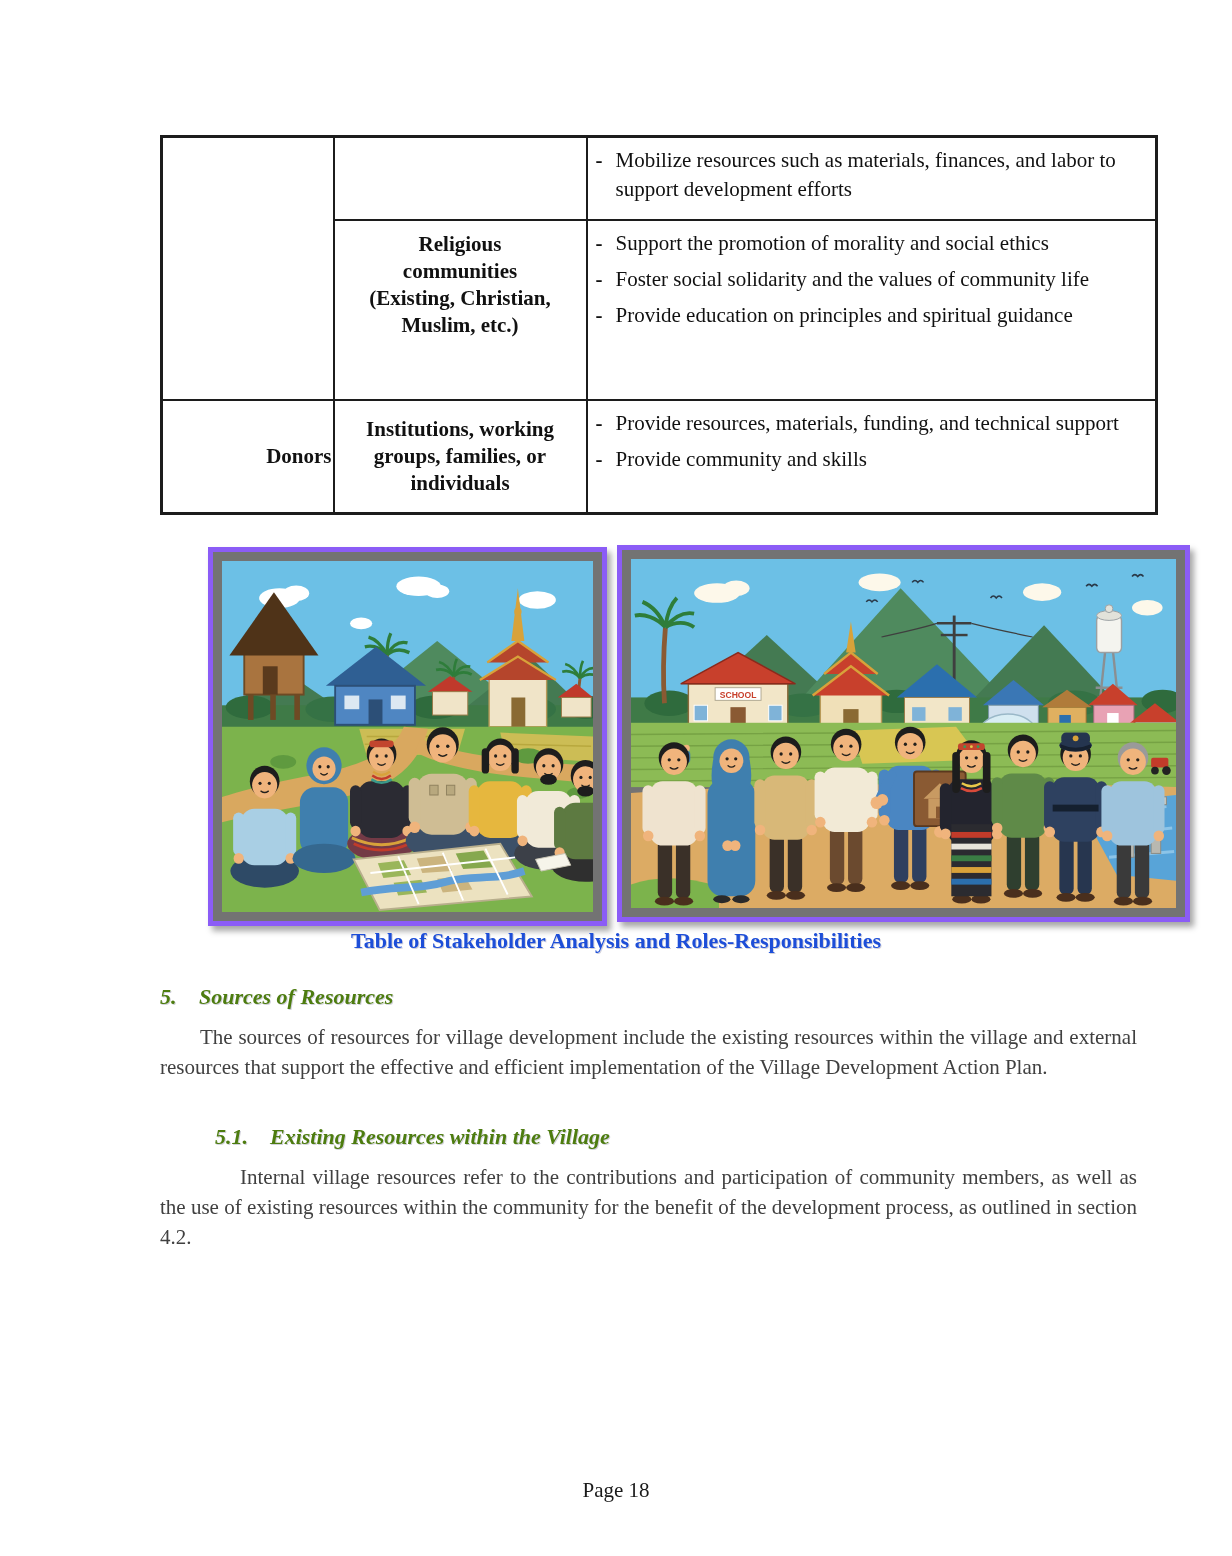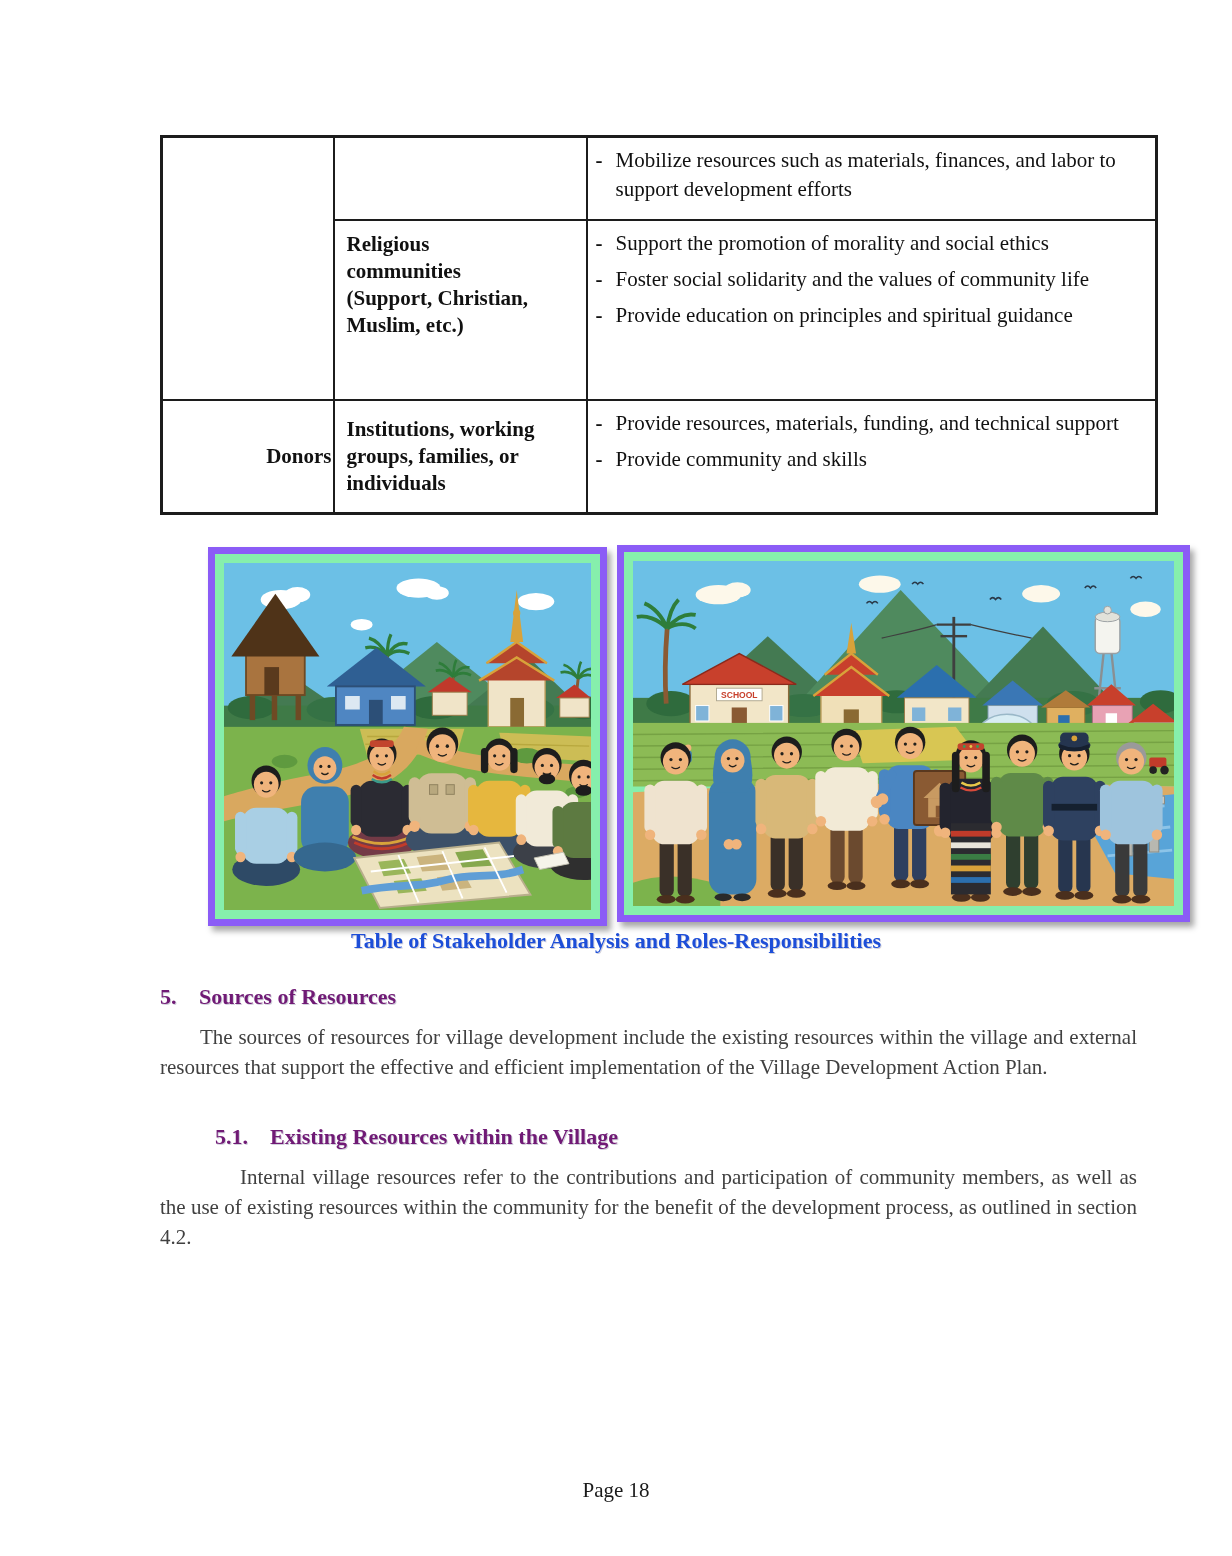--- a/index.html
+++ b/index.html
@@ -13,44 +13,44 @@
   table.doc-table{
     position:absolute;left:160px;top:135px;width:995px;height:373px;
     border-collapse:collapse;table-layout:fixed;
   }
   table.doc-table td{
     border:2px solid #1c1c1c;box-sizing:border-box;
     font-size:21px;color:#111;
   }
   table.doc-table{border:3px solid #1c1c1c;}
   td.c1{font-weight:bold;text-align:right;vertical-align:middle;}
-  td.c2{font-weight:bold;vertical-align:top;padding:10px 12px;line-height:27px;}
+  td.c2{font-weight:bold;text-align:center;vertical-align:top;padding:10px 12px;line-height:27px;}
   td.c2.vm{vertical-align:middle;}
   td.c3{vertical-align:top;padding:8px 33px 8px 8px;line-height:29px;}
   .bullet{display:flex;margin-bottom:7px;}
   .bullet .dash{flex:0 0 20px;font-weight:bold;}
   .bullet .btxt{flex:1;}
 
   
   .photo{
-    position:absolute;background:#86efac;border:7px solid #8b5cf6;
+    position:absolute;background:#737373;border:5px solid #8b5cf6;
     box-shadow:4px 5px 6px rgba(0,0,0,0.35);padding:9px;box-sizing:border-box;
   }
   #fig-left{left:168px;top:531px;width:399px;height:379px;}
   #fig-right{left:577px;top:529px;width:573px;height:377px;}
   .photo svg{width:100%;height:100%;display:block;}
 
   
   .caption{
     left:0;right:0;top:928px;text-align:center;font-weight:bold;font-size:22px;
     color:#1d4ed8;text-shadow:1px 1px 0 rgba(70,70,110,0.25);
   }
   .h-sec{
-    font-weight:bold;font-size:22px;color:#701a75;
-    text-shadow:1px 1px 0 rgba(70,70,110,0.25);white-space:nowrap;
+    font-weight:bold;font-size:22px;color:#4d7c0f;
+    text-shadow:1px 1px 0 rgba(70,70,110,0.25);white-space:nowrap;font-style:italic;
   }
   #h5{left:160px;top:984px;}
   #h5 .num{display:inline-block;width:39px;}
   #h51{left:195px;top:1124px;margin-left:20px;}
   #h51 .num{display:inline-block;width:55px;}
   .para{
     left:160px;width:977px;font-size:21px;line-height:30px;text-align:justify;color:#404040;
   }
   #p5{top:1022px;text-indent:40px;}
   #p51{top:1162px;text-indent:80px;}
@@ -73,21 +73,21 @@
       <div class="bullet">
         <span class="dash">-</span>
         <span class="btxt">Mobilize resources such as materials, finances, and labor to support development efforts</span>
       </div>
     </td>
   </tr>
   <tr style="height:180px">
     <td class="c2">
       <div>Religious</div>
       <div>communities</div>
-      <div>(Support, Christian,</div>
+      <div>(Existing, Christian,</div>
       <div>Muslim, etc.)</div>
     </td>
     <td class="c3">
       <div class="bullet">
         <span class="dash">-</span>
         <span class="btxt">Support the promotion of morality and social ethics</span>
       </div>
       <div class="bullet">
         <span class="dash">-</span>
         <span class="btxt">Foster social solidarity and the values of community life</span>

